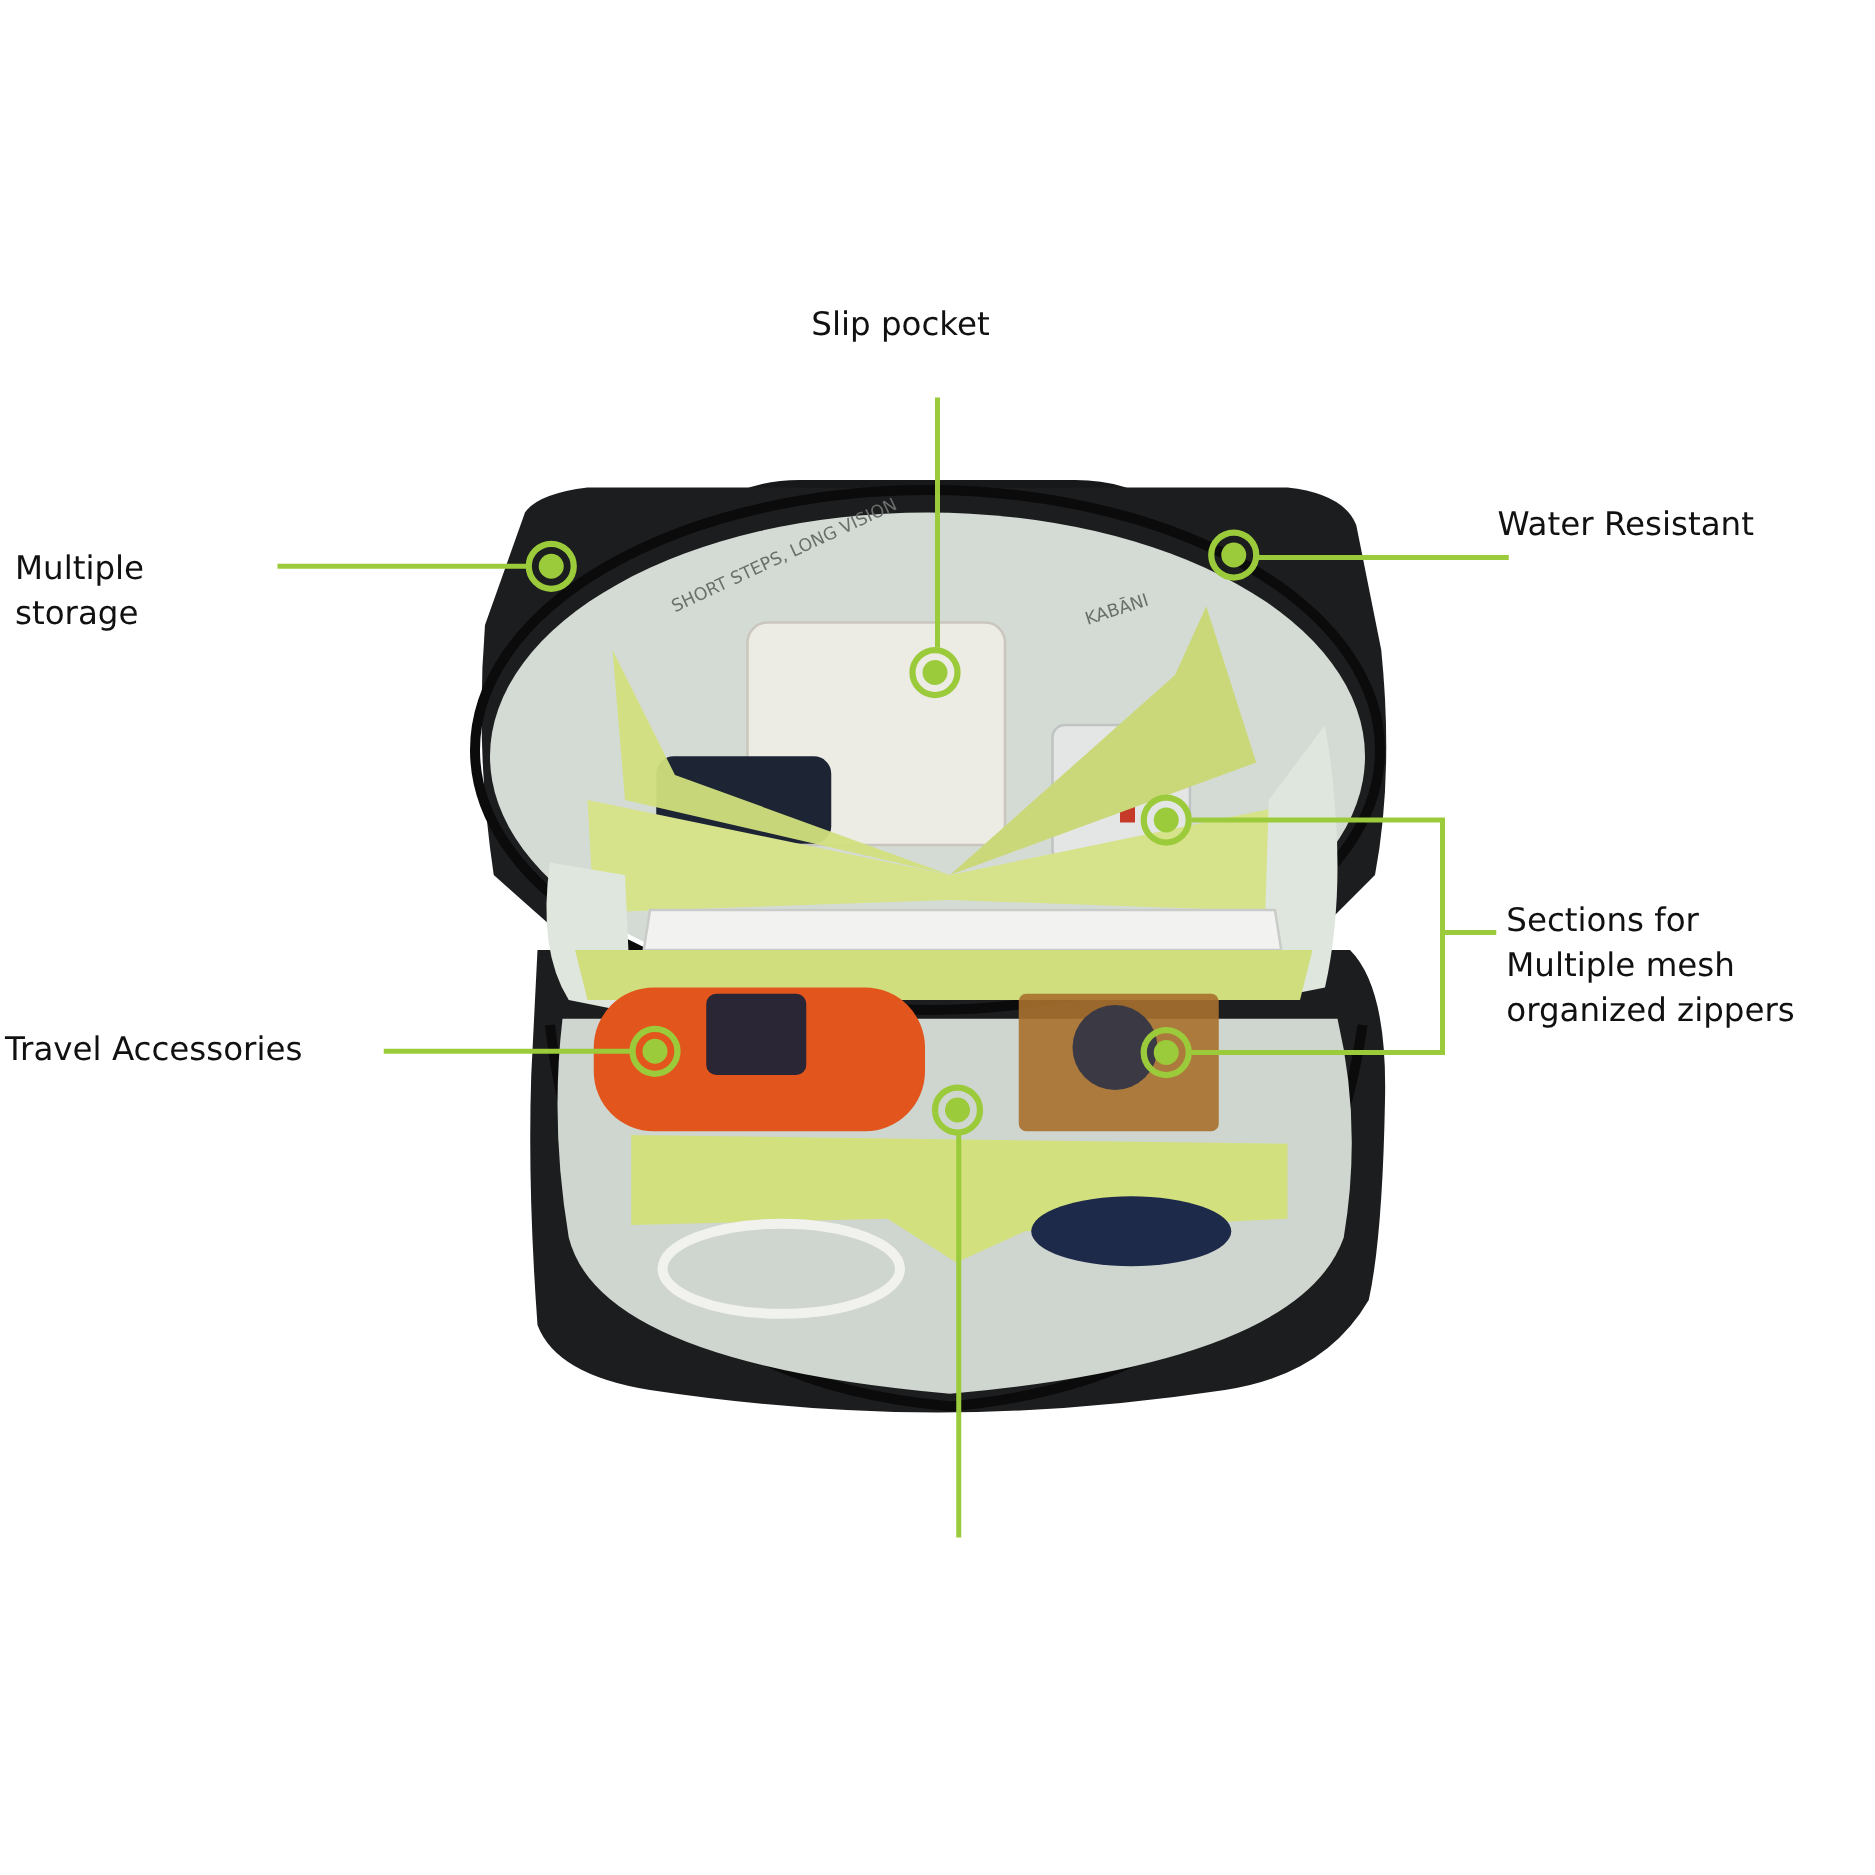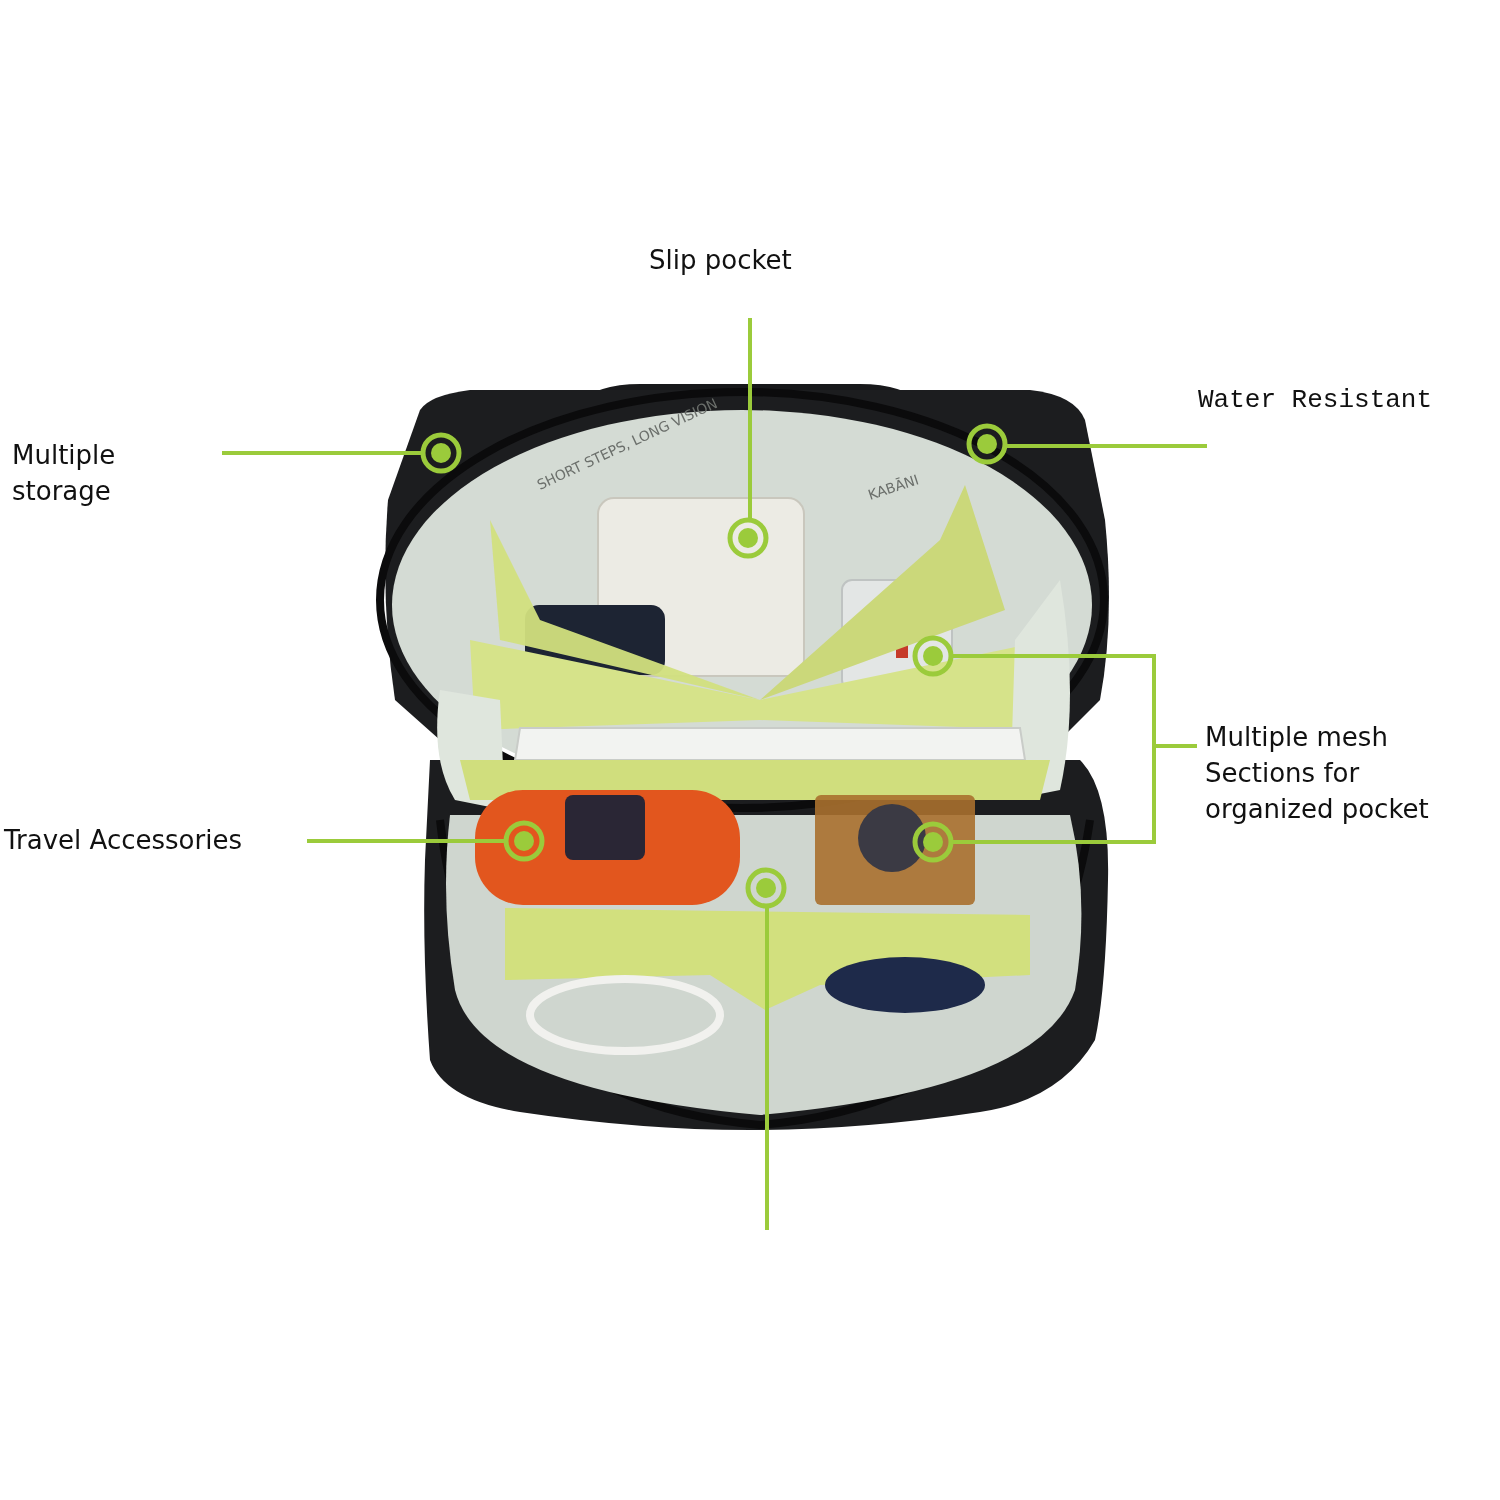--- a/index.html
+++ b/index.html
@@ -106,28 +106,28 @@
 
 <div class="label" style="left:649px; top:242px; width:200px;">
   <span>Slip pocket</span>
 </div>
 
 <div class="label" style="left:12px; top:437px; width:180px;">
   <span>Multiple</span>
   <span>storage</span>
 </div>
 
-<div class="label" style="left:1198px; top:382px; width:240px;font-family:Liberation Mono, monospace;">
+<div class="label" style="left:1198px; top:402px; width:240px;">
   <span>Water Resistant</span>
 </div>
 
 <div class="label" style="left:1205px; top:719px; width:290px;">
+  <span>Sections for</span>
   <span>Multiple mesh</span>
-  <span>Sections for</span>
-  <span>organized pocket</span>
+  <span>organized zippers</span>
 </div>
 
 <div class="label" style="left:4px; top:822px; width:280px;">
   <span>Travel Accessories</span>
 </div>
 
 <div class="label" style="left:636px; top:1248px; width:260px;">
 </div>
 
 </body></html>

